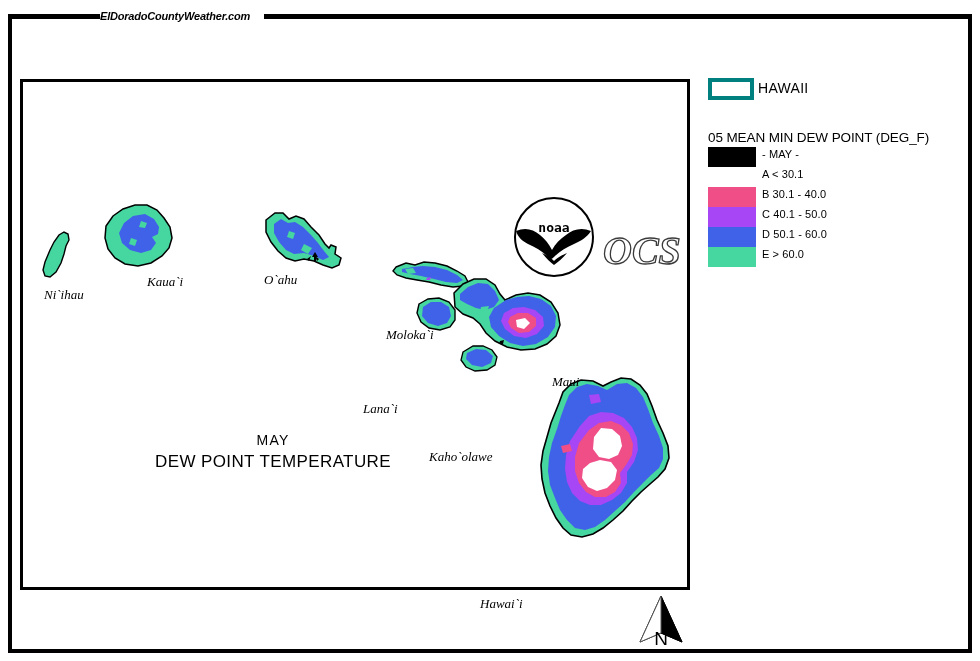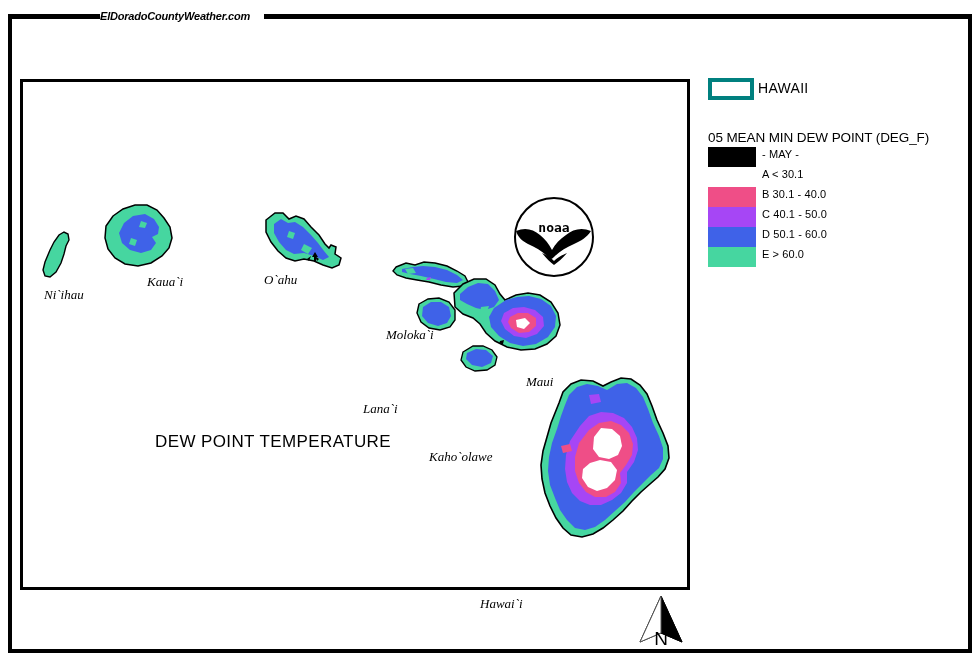--- a/index.html
+++ b/index.html
@@ -181,41 +181,47 @@
     </g>
 
   </svg>
   </div>
 
   <div class="isl-label" style="left:21px;top:205px;">Ni`ihau</div>
   <div class="isl-label" style="left:124px;top:192px;">Kaua`i</div>
   <div class="isl-label" style="left:241px;top:190px;">O`ahu</div>
   <div class="isl-label" style="left:363px;top:245px;">Moloka`i</div>
   <div class="isl-label" style="left:340px;top:319px;">Lana`i</div>
-  <div class="isl-label" style="left:503px;top:292px;">Maui</div>
+  <div class="isl-label" style="left:529px;top:292px;">Maui</div>
   <div class="isl-label" style="left:406px;top:367px;">Kaho`olawe</div>
   <div class="isl-label" style="left:457px;top:497px;margin-top:17px;">Hawai`i</div>
 
   <div id="map-title">
+    <div class="mt-month">MAY</div>
     <div class="mt-l2">DEW POINT TEMPERATURE</div>
   </div>
 
   <div id="noaa-logo">
     <svg width="86" height="82" viewBox="0 0 86 82" xmlns="http://www.w3.org/2000/svg">
       <circle cx="43" cy="41" r="39" fill="#fff" stroke="#000" stroke-width="2"></circle>
       <path d="M5,35 C14,31 22,33 29,39 C34,43 38,48 41,54 C44,48 49,43 55,39
                C62,33 71,31 80,35 C76,41 70,45 63,48 C56,51 49,55 44,60
                C42,62 41,63 40,63 C39,63 38,62 36,60 C31,55 24,51 17,48
                C11,45 7,41 5,35 Z" fill="#000"></path>
       <path d="M31,57 C36,59 40,62 43,65 C46,62 51,59 56,57 C52,62 47,66 43,69
                C39,66 35,62 31,57 Z" fill="#000"></path>
       <text x="43" y="36" font-family="'DejaVu Sans Mono',monospace" font-size="13" font-weight="bold" text-anchor="middle" fill="#000">noaa</text>
     </svg>
   </div>
 
+  <div id="ocs-logo">
+    <svg width="92" height="56" viewBox="0 0 92 56" xmlns="http://www.w3.org/2000/svg">
+      <text x="2" y="42" font-family="'Liberation Serif',serif" font-size="40" font-weight="bold" font-style="italic" fill="none" stroke="#3a3a3a" stroke-width="1.3">OCS</text>
+    </svg>
+  </div>
 
 </div>
 
 <div id="legend">
 
   <div id="hawaii-row">
     <div id="hawaii-box"></div>
     <div id="hawaii-label">HAWAII</div>
   </div>
 

